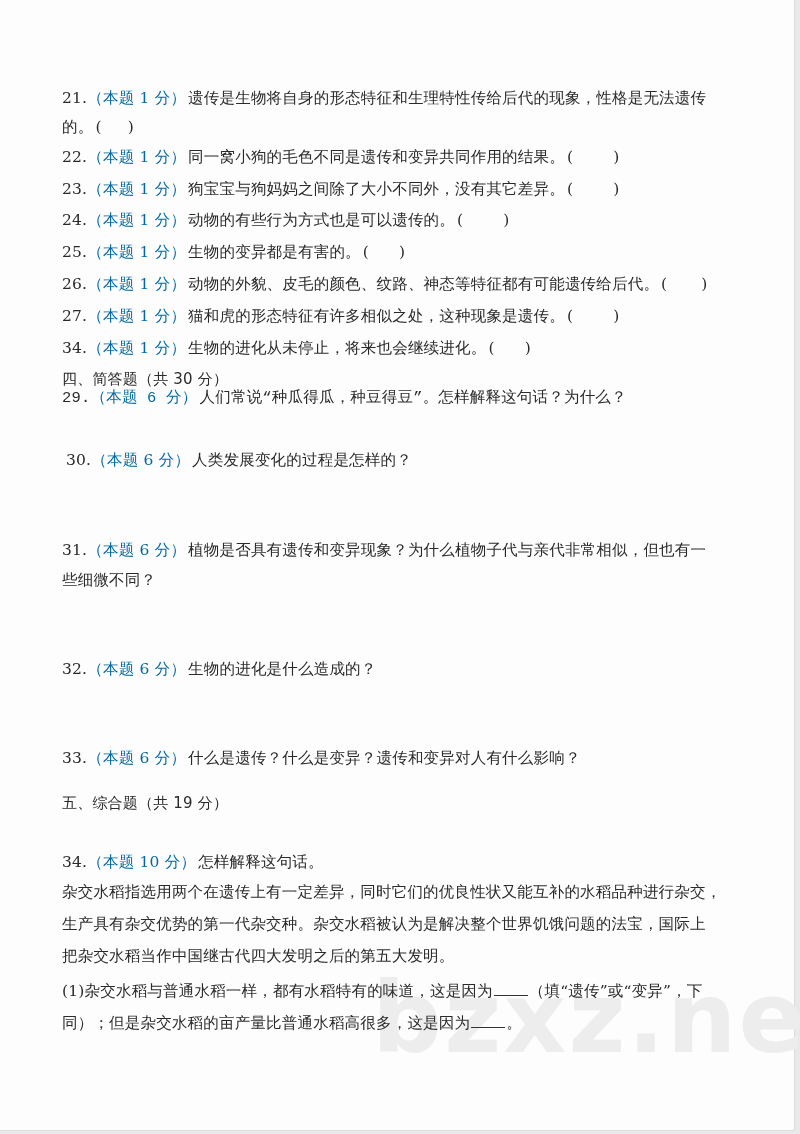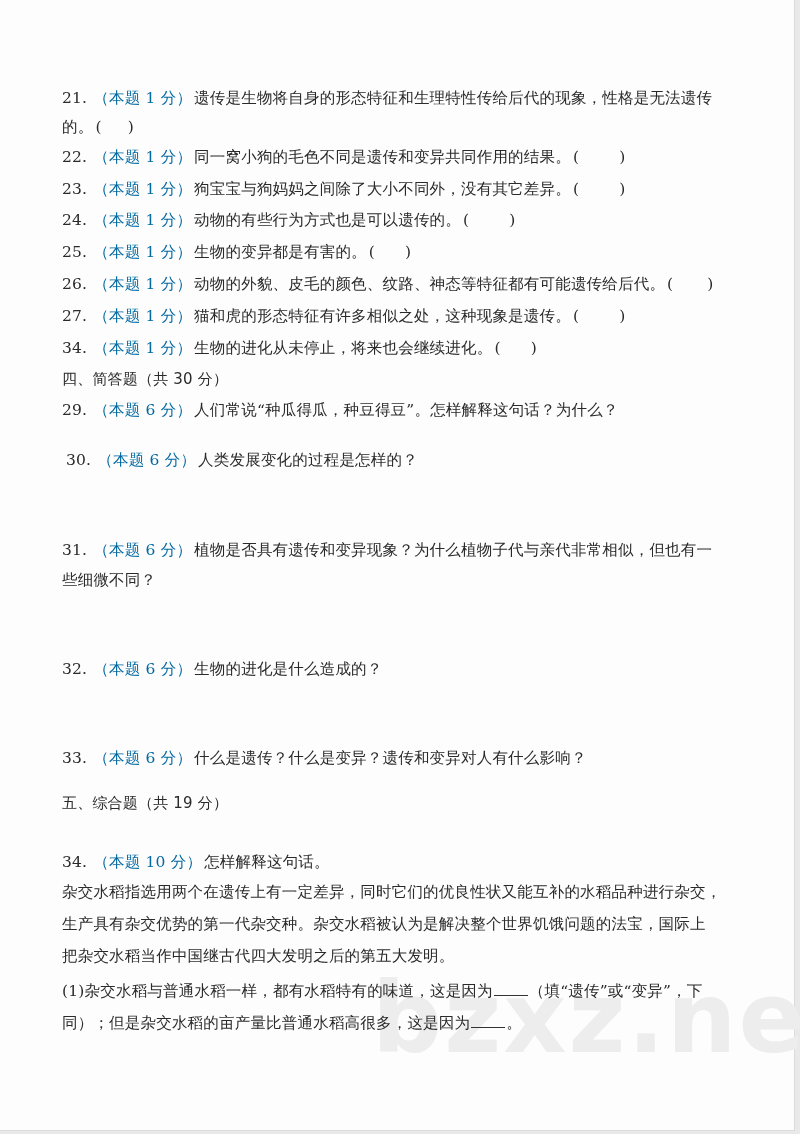--- a/index.html
+++ b/index.html
@@ -31,21 +31,21 @@
       font-size: 15.5px;
       line-height: 20px;
       white-space: nowrap;
       letter-spacing: 0.2px;
     }
     .heading {
       font-weight: normal;
       font-family: "DejaVu Sans", "Liberation Sans", sans-serif;
       font-size: 15px;
     }
-    .qnum { margin-right: 6px; }
+    .qnum { }
     .score { color: #0369a1; margin-right: 2px; }
     .blank-paren {
       display: inline-block;
       margin-left: 2px;
     }
     .blank-paren .gap { display: inline-block; }
     .fill-blank {
       display: inline-block;
       width: 34px;
       border-bottom: 1px solid #333;
@@ -104,21 +104,21 @@
   <div class="line" style="top:306px;">
     <span class="qnum">27.</span><span class="score">（本题 1 分）</span><span>猫和虎的形态特征有许多相似之处，这种现象是遗传。</span><span class="blank-paren"><span>(</span><span class="gap" style="width:40px;"></span><span>)</span></span>
   </div>
 
   <div class="line" style="top:338px;">
     <span class="qnum">34.</span><span class="score">（本题 1 分）</span><span>生物的进化从未停止，将来也会继续进化。</span><span class="blank-paren"><span>(</span><span class="gap" style="width:30px;"></span><span>)</span></span>
   </div>
 
   <div class="line heading" style="top:369px;">四、简答题（共 30 分）</div>
 
-  <div class="line" style="top:400px;">
+  <div class="line" style="top:388px;font-family:Liberation Mono, monospace;">
     <span class="qnum">29.</span><span class="score">（本题 6 分）</span><span>人们常说“种瓜得瓜，种豆得豆”。怎样解释这句话？为什么？</span>
   </div>
 
   <div class="line" style="top:450px; left:66px;">
     <span class="qnum">30.</span><span class="score">（本题 6 分）</span><span>人类发展变化的过程是怎样的？</span>
   </div>
 
   <div class="line" style="top:540px;">
     <span class="qnum">31.</span><span class="score">（本题 6 分）</span><span>植物是否具有遗传和变异现象？为什么植物子代与亲代非常相似，但也有一</span>
   </div>

